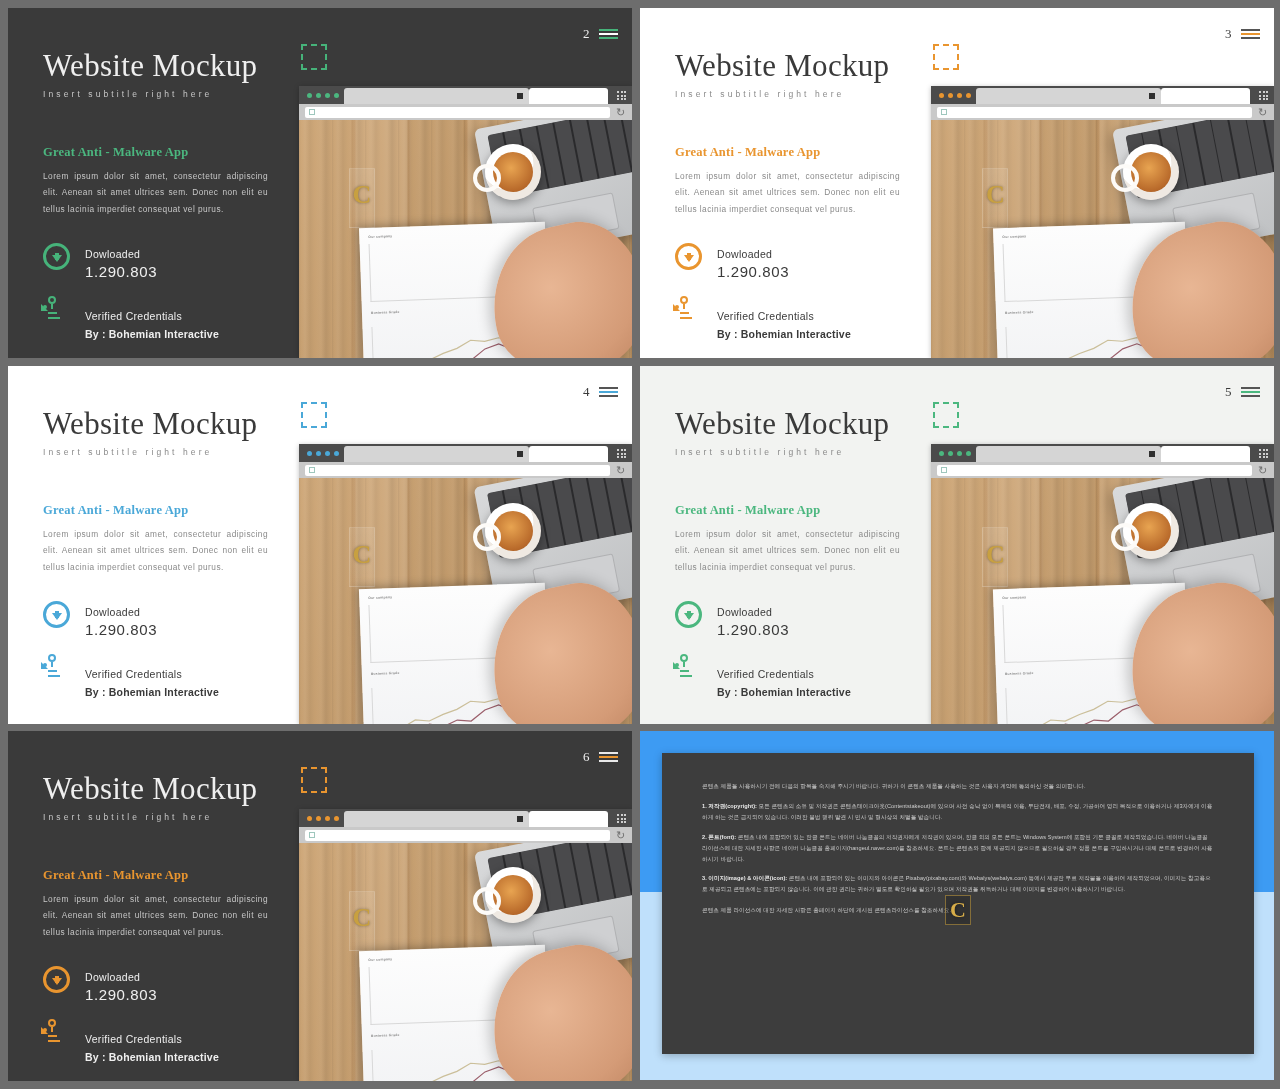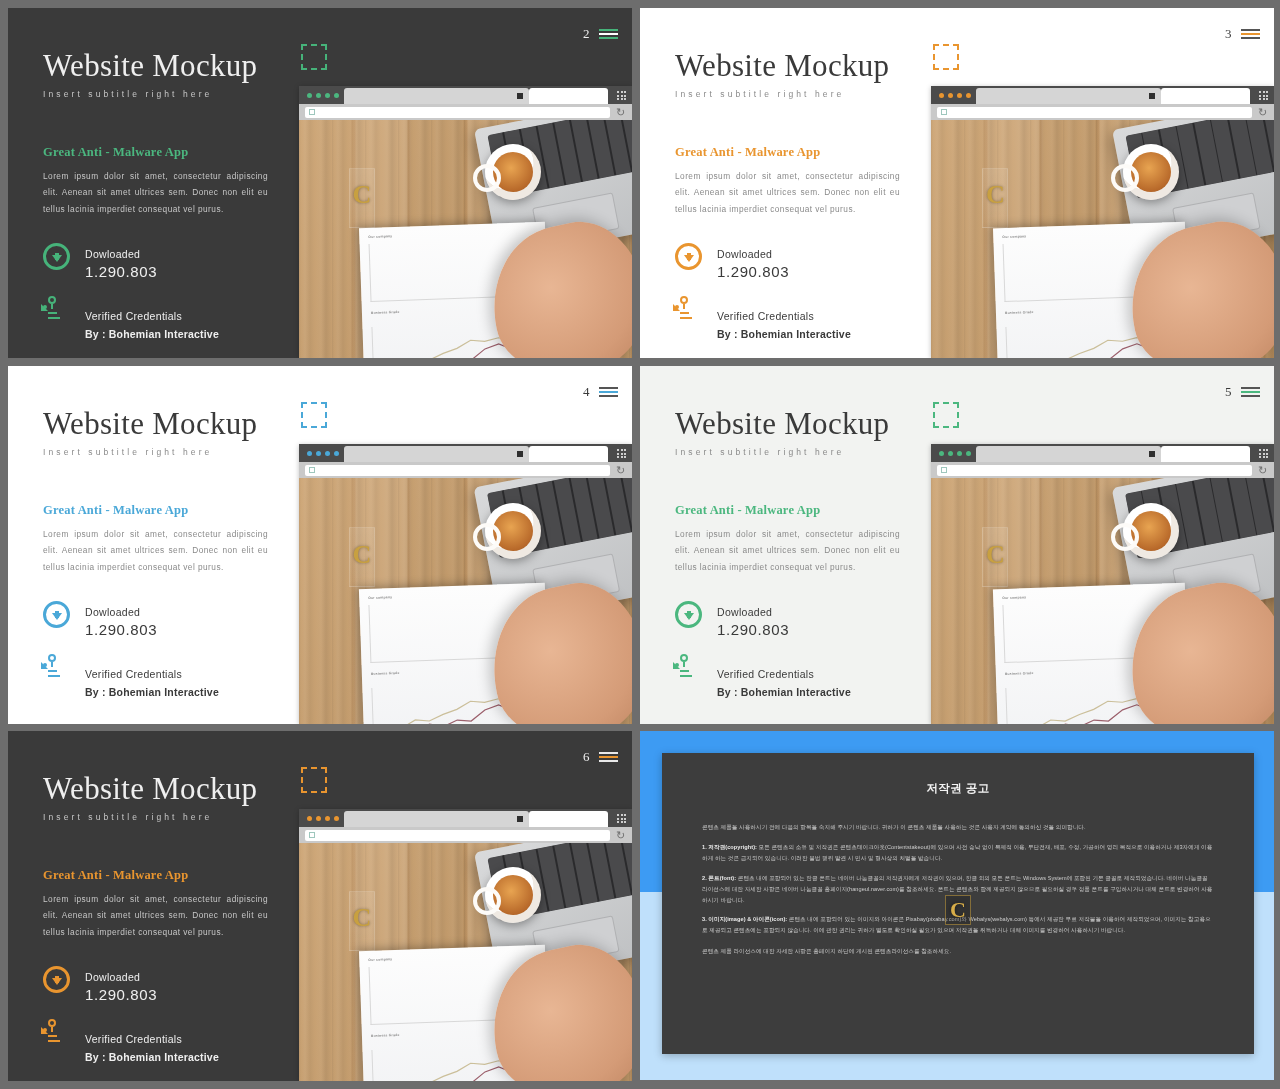--- a/index.html
+++ b/index.html
@@ -1086,21 +1086,20 @@
               </div>
         </div>
         <div class="hand"></div>
       </div>
     </div>
   </div>
 </div>
     <div class="cell c6">
       <div class="copy-slide">
         <div class="copy-card">
-          <div class="copy-title">저작권 공고</div>
           <div class="copy-body">
             <p>콘텐츠 제품을 사용하시기 전에 다음의 항목을 숙지해 주시기 바랍니다. 귀하가 이 콘텐츠 제품을 사용하는 것은 사용자 계약에 동의하신 것을 의미합니다.</p>
             <p><b>1. 저작권(copyright): </b>모든 콘텐츠의 소유 및 저작권은 콘텐츠테이크아웃(Contentstakeout)에 있으며 사전 승낙 없이 복제적 이용, 무단전재, 배포, 수정, 가공하여 영리 목적으로 이용하거나 제3자에게 이용하게 하는 것은 금지되어 있습니다. 이러한 불법 행위 발견 시 민사 및 형사상의 처벌을 받습니다.</p>
             <p><b>2. 폰트(font): </b>콘텐츠 내에 포함되어 있는 한글 폰트는 네이버 나눔글꼴의 저작권자에게 저작권이 있으며, 한글 외의 모든 폰트는 Windows System에 포함된 기본 글꼴로 제작되었습니다. 네이버 나눔글꼴 라이선스에 대한 자세한 사항은 네이버 나눔글꼴 홈페이지(hangeul.naver.com)를 참조하세요. 폰트는 콘텐츠와 함께 제공되지 않으므로 필요하실 경우 정품 폰트를 구입하시거나 대체 폰트로 변경하여 사용하시기 바랍니다.</p>
             <p><b>3. 이미지(image) &amp; 아이콘(icon): </b>콘텐츠 내에 포함되어 있는 이미지와 아이콘은 Pixabay(pixabay.com)와 Webalys(webalys.com) 등에서 제공한 무료 저작물을 이용하여 제작되었으며, 이미지는 참고용으로 제공되고 콘텐츠에는 포함되지 않습니다. 이에 관한 권리는 귀하가 별도로 확인하실 필요가 있으며 저작권을 취득하거나 대체 이미지를 변경하여 사용하시기 바랍니다.</p>
             <p style="margin-top: 10px;">콘텐츠 제품 라이선스에 대한 자세한 사항은 홈페이지 하단에 게시된 콘텐츠라이선스를 참조하세요.</p>
           </div>
           <div class="wm">C</div>
         </div>
       </div>

